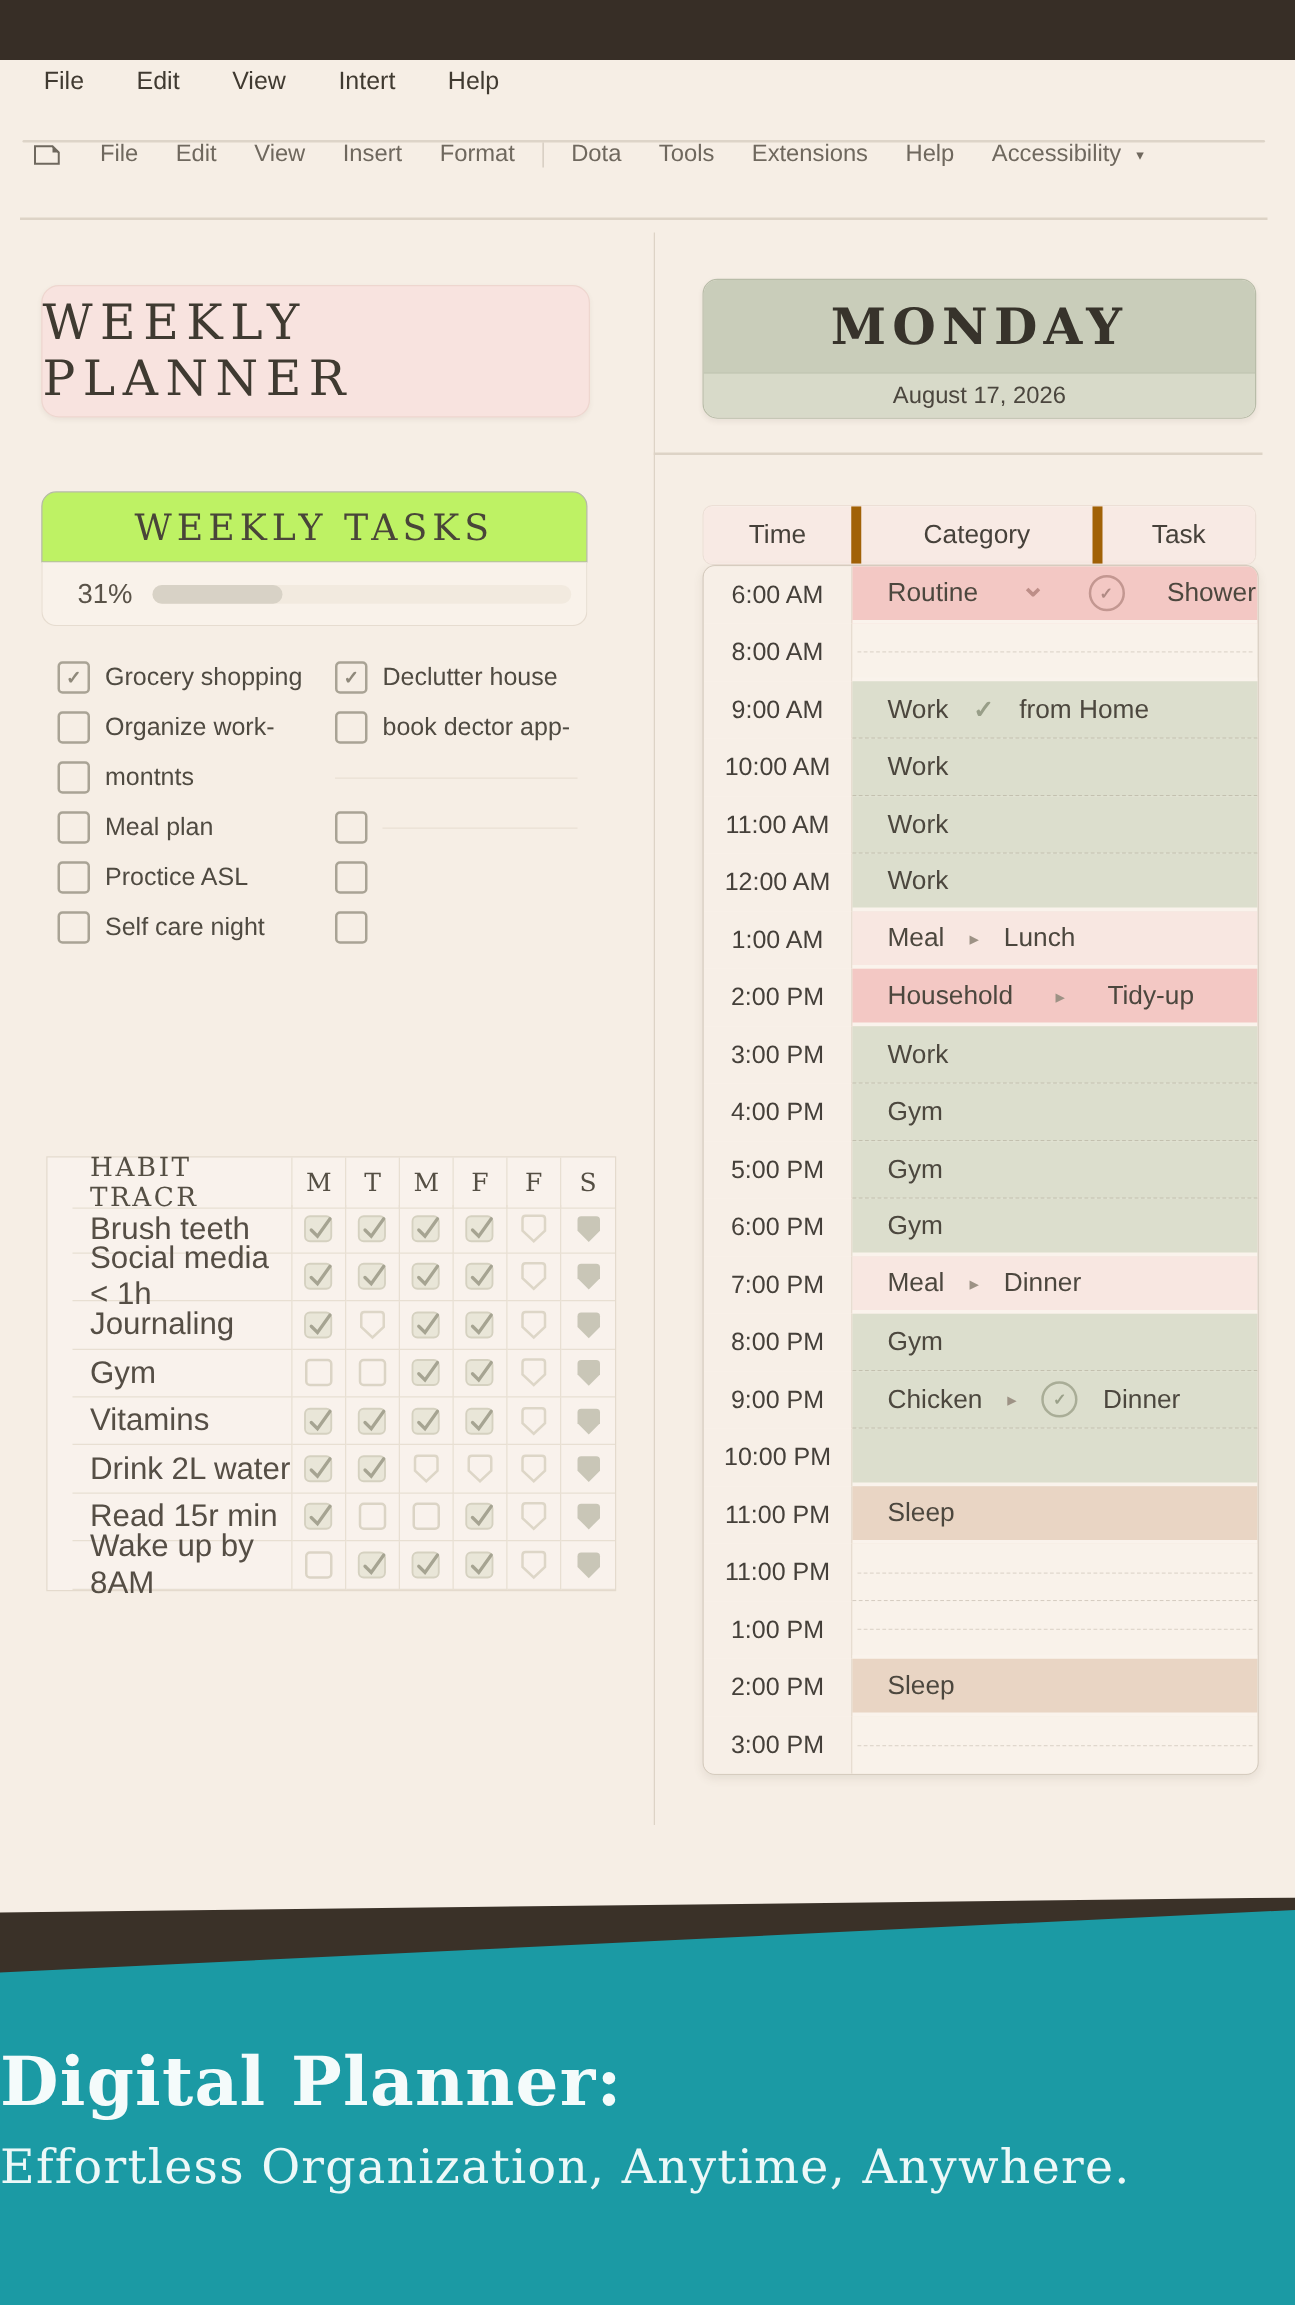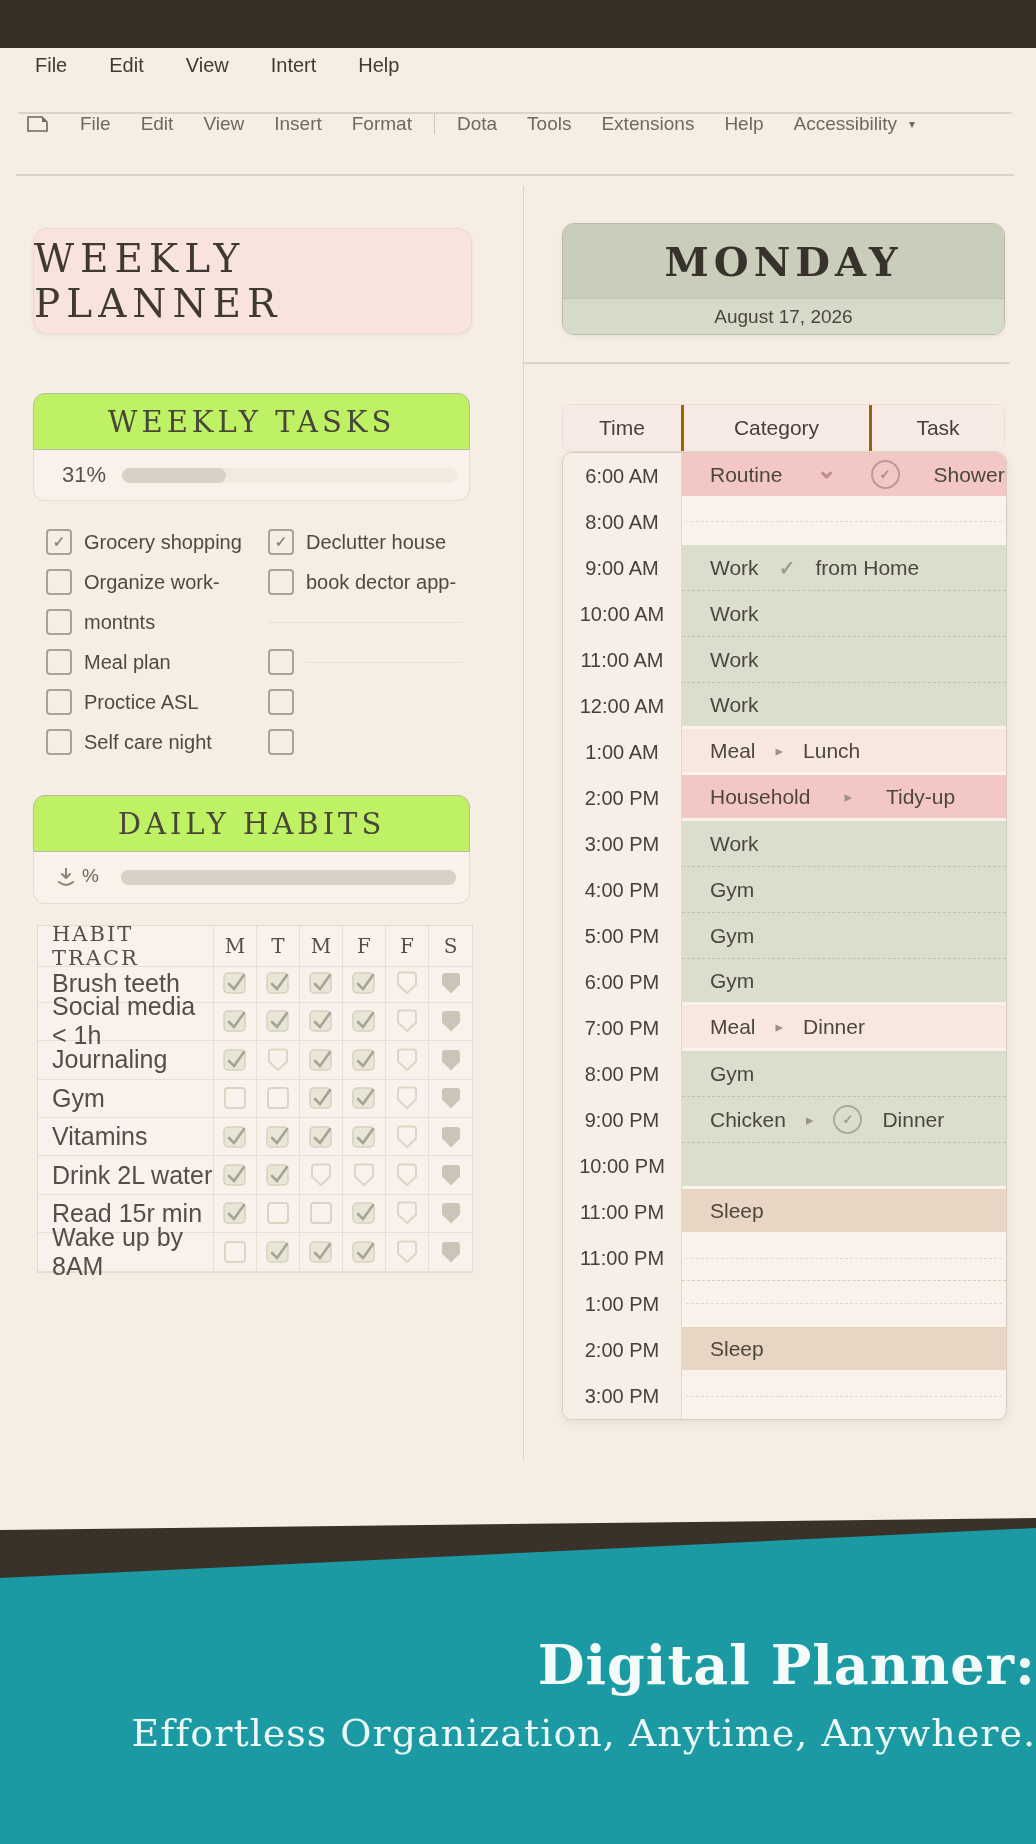--- a/index.html
+++ b/index.html
@@ -44,21 +44,21 @@
   .ckcol{position:absolute;top:0;}
   .ckcol.c1{left:13px;width:210px;}
   .ckcol.c2{left:235px;width:200px;}
   .ckrow{height:40px;display:flex;align-items:center;gap:12px;}
   .ckbox{width:22px;height:22px;border:2px solid #a9a395;border-radius:4px;flex:none;
          display:flex;align-items:center;justify-content:center;font-size:15px;font-weight:bold;color:#8f897b;}
   .cklabel{font-size:20px;color:#4f4a41;white-space:nowrap;}
   .ckline{height:1px;background:#e9dfd3;flex:1;margin-right:6px;align-self:center;}
   
   .habit{position:absolute;left:37px;top:925px;width:434px;border:1px solid #e4dacd;background:#f9f2ec;
-         display:grid;grid-template-columns:176px repeat(6,43px);grid-auto-rows:38.4px;}
+         display:grid;grid-template-columns:176px repeat(6,43px);grid-auto-rows:38.4px;padding-left:20px;}
   .habit .hc{border-right:1px solid #e8dfd2;border-bottom:1px solid #e8dfd2;display:flex;align-items:center;justify-content:center;}
   .habit .hc:nth-child(7n){border-right:none;}
   .habit .hdr{height:40px;}
   .habit .hlab{justify-content:flex-start;padding-left:14px;font-size:25px;color:#554e45;}
   .habit .hname{font-size:21px;letter-spacing:2px;color:#554f44;}
   .habit .hday{font-size:20px;color:#554f44;}
   
   .notes{top:1303px;}
   .notes .phead{height:66px;background:#f7e3df;border-color:#eed7d0;}
   .notes .phead .ptitle{color:#4a443c;font-size:31px;letter-spacing:3px;}
@@ -70,21 +70,21 @@
           border-radius:12px;overflow:hidden;box-shadow:0 2px 4px rgba(90,80,60,.08);}
   .monday .mtop{height:74px;background:#c9cdba;display:flex;align-items:center;justify-content:center;border-bottom:1px solid #bfc3b0;}
   .monday .mtop .mtitle{font-size:40px;letter-spacing:5px;color:#37332b;font-weight:600;}
   .monday .mdate{height:35px;background:#d8dac9;display:flex;align-items:center;justify-content:center;
                  font-size:19px;color:#4b463e;}
   .hr-right{position:absolute;left:523px;top:362px;width:487px;height:2px;background:#ddd3c6;}
   .shead{position:absolute;left:562px;top:404px;width:441px;height:46px;background:#fdf6f1;
          border:1px solid #ecdfd6;border-radius:8px;display:flex;overflow:hidden;}
   .shead .scell{background:#f8eae4;display:flex;align-items:center;justify-content:center;
                 font-size:21px;color:#46413a;}
-  .shead .scell+.scell{border-left:3px solid #a16207;}
+  .shead .scell+.scell{border-left:8px solid #a16207;}
   .stable{position:absolute;left:562px;top:452px;width:443px;border:1px solid #d6ccbf;border-radius:10px;
           overflow:hidden;background:#f9f2ea;box-shadow:0 3px 8px rgba(90,75,60,.10);}
   .srow{display:flex;height:46px;}
   .tcell{width:118px;flex:none;background:#f7efe7;border-right:1px solid #e2d8ca;
          display:flex;align-items:center;justify-content:center;font-size:20px;color:#45403a;}
   .ccell{flex:1;display:flex;align-items:center;padding-left:28px;gap:20px;font-size:21px;color:#4c473e;position:relative;}
   .srow.sep-dash .ccell{border-bottom:1px dashed rgba(150,138,120,.35);}
   .srow.sep-gap .ccell{border-bottom:3px solid #faf3ec;}
   .srow.bg-cream .ccell::after{content:'';position:absolute;left:4px;right:4px;top:50%;
          border-top:1px dashed rgba(150,138,120,.25);}
@@ -100,21 +100,21 @@
   .ocirc{width:25px;height:25px;border-radius:50%;flex:none;display:flex;align-items:center;justify-content:center;
          font-size:13px;font-weight:bold;}
   .bg-rose .ocirc{border:2px solid #c39791;color:#b08a84;}
   .bg-sage .ocirc{border:2px solid #a9ad97;color:#9aa089;}
   
   .footer{position:absolute;left:0;top:1515px;width:1036px;height:329px;}
   .fbrown{position:absolute;inset:0;background:#3a3128;
           clip-path:polygon(0 15px,100% 3px,100% 14px,0 64px);}
   .fteal{position:absolute;inset:0;background:#1b9aa4;
          clip-path:polygon(0 63px,100% 13px,100% 100%,0 100%);}
-  .ftext{position:absolute;left:0;top:0;width:100%;text-align:right;color:#f4fbfb;}
+  .ftext{position:absolute;left:0;top:0;width:100%;text-align:left;color:#f4fbfb;}
   .ftitle{margin-top:118px;font-size:54px;font-weight:600;letter-spacing:1px;}
   .fsub{margin-top:14px;font-size:38px;font-weight:500;letter-spacing:1px;color:#ecf8f8;}
 </style>
 </head>
 <body>
 
 <div class="page">
 
   <div class="topbar"></div>
 
@@ -210,36 +210,20 @@
         </div>
         <div class="ckrow">
           <div class="ckbox"></div>
         </div>
         <div class="ckrow">
           <div class="ckbox"></div>
         </div>
       </div>
   </div>
 
-  <div class="panel dh">
-    <div class="phead">
-      <span class="ptitle serif">DAILY HABITS</span>
-    </div>
-    <div class="pbody">
-      <svg class="picon" width="20" height="22" viewBox="0 0 20 22">
-        <path d="M10 2 v9" stroke="#8b8577" stroke-width="2" fill="none"></path>
-        <path d="M6 8 l4 4 l4 -4" stroke="#8b8577" stroke-width="2" fill="none" stroke-linecap="round" stroke-linejoin="round"></path>
-        <path d="M3 16 q7 6 14 0" stroke="#8b8577" stroke-width="2" fill="none" stroke-linecap="round"></path>
-      </svg>
-      <span class="psym">%</span>
-      <div class="track">
-        <div class="fill" id="dhFill" style="width: 100%;"></div>
-      </div>
-    </div>
-  </div>
 
   <div class="habit" id="habitTable">
       <div class="hc hdr hname hlab serif">HABIT TRACR</div>
       <div class="hc hdr hday serif">M</div>
       <div class="hc hdr hday serif">T</div>
       <div class="hc hdr hday serif">M</div>
       <div class="hc hdr hday serif">F</div>
       <div class="hc hdr hday serif">F</div>
       <div class="hc hdr hday serif">S</div>
       <div class="hc hlab">Brush teeth</div>

